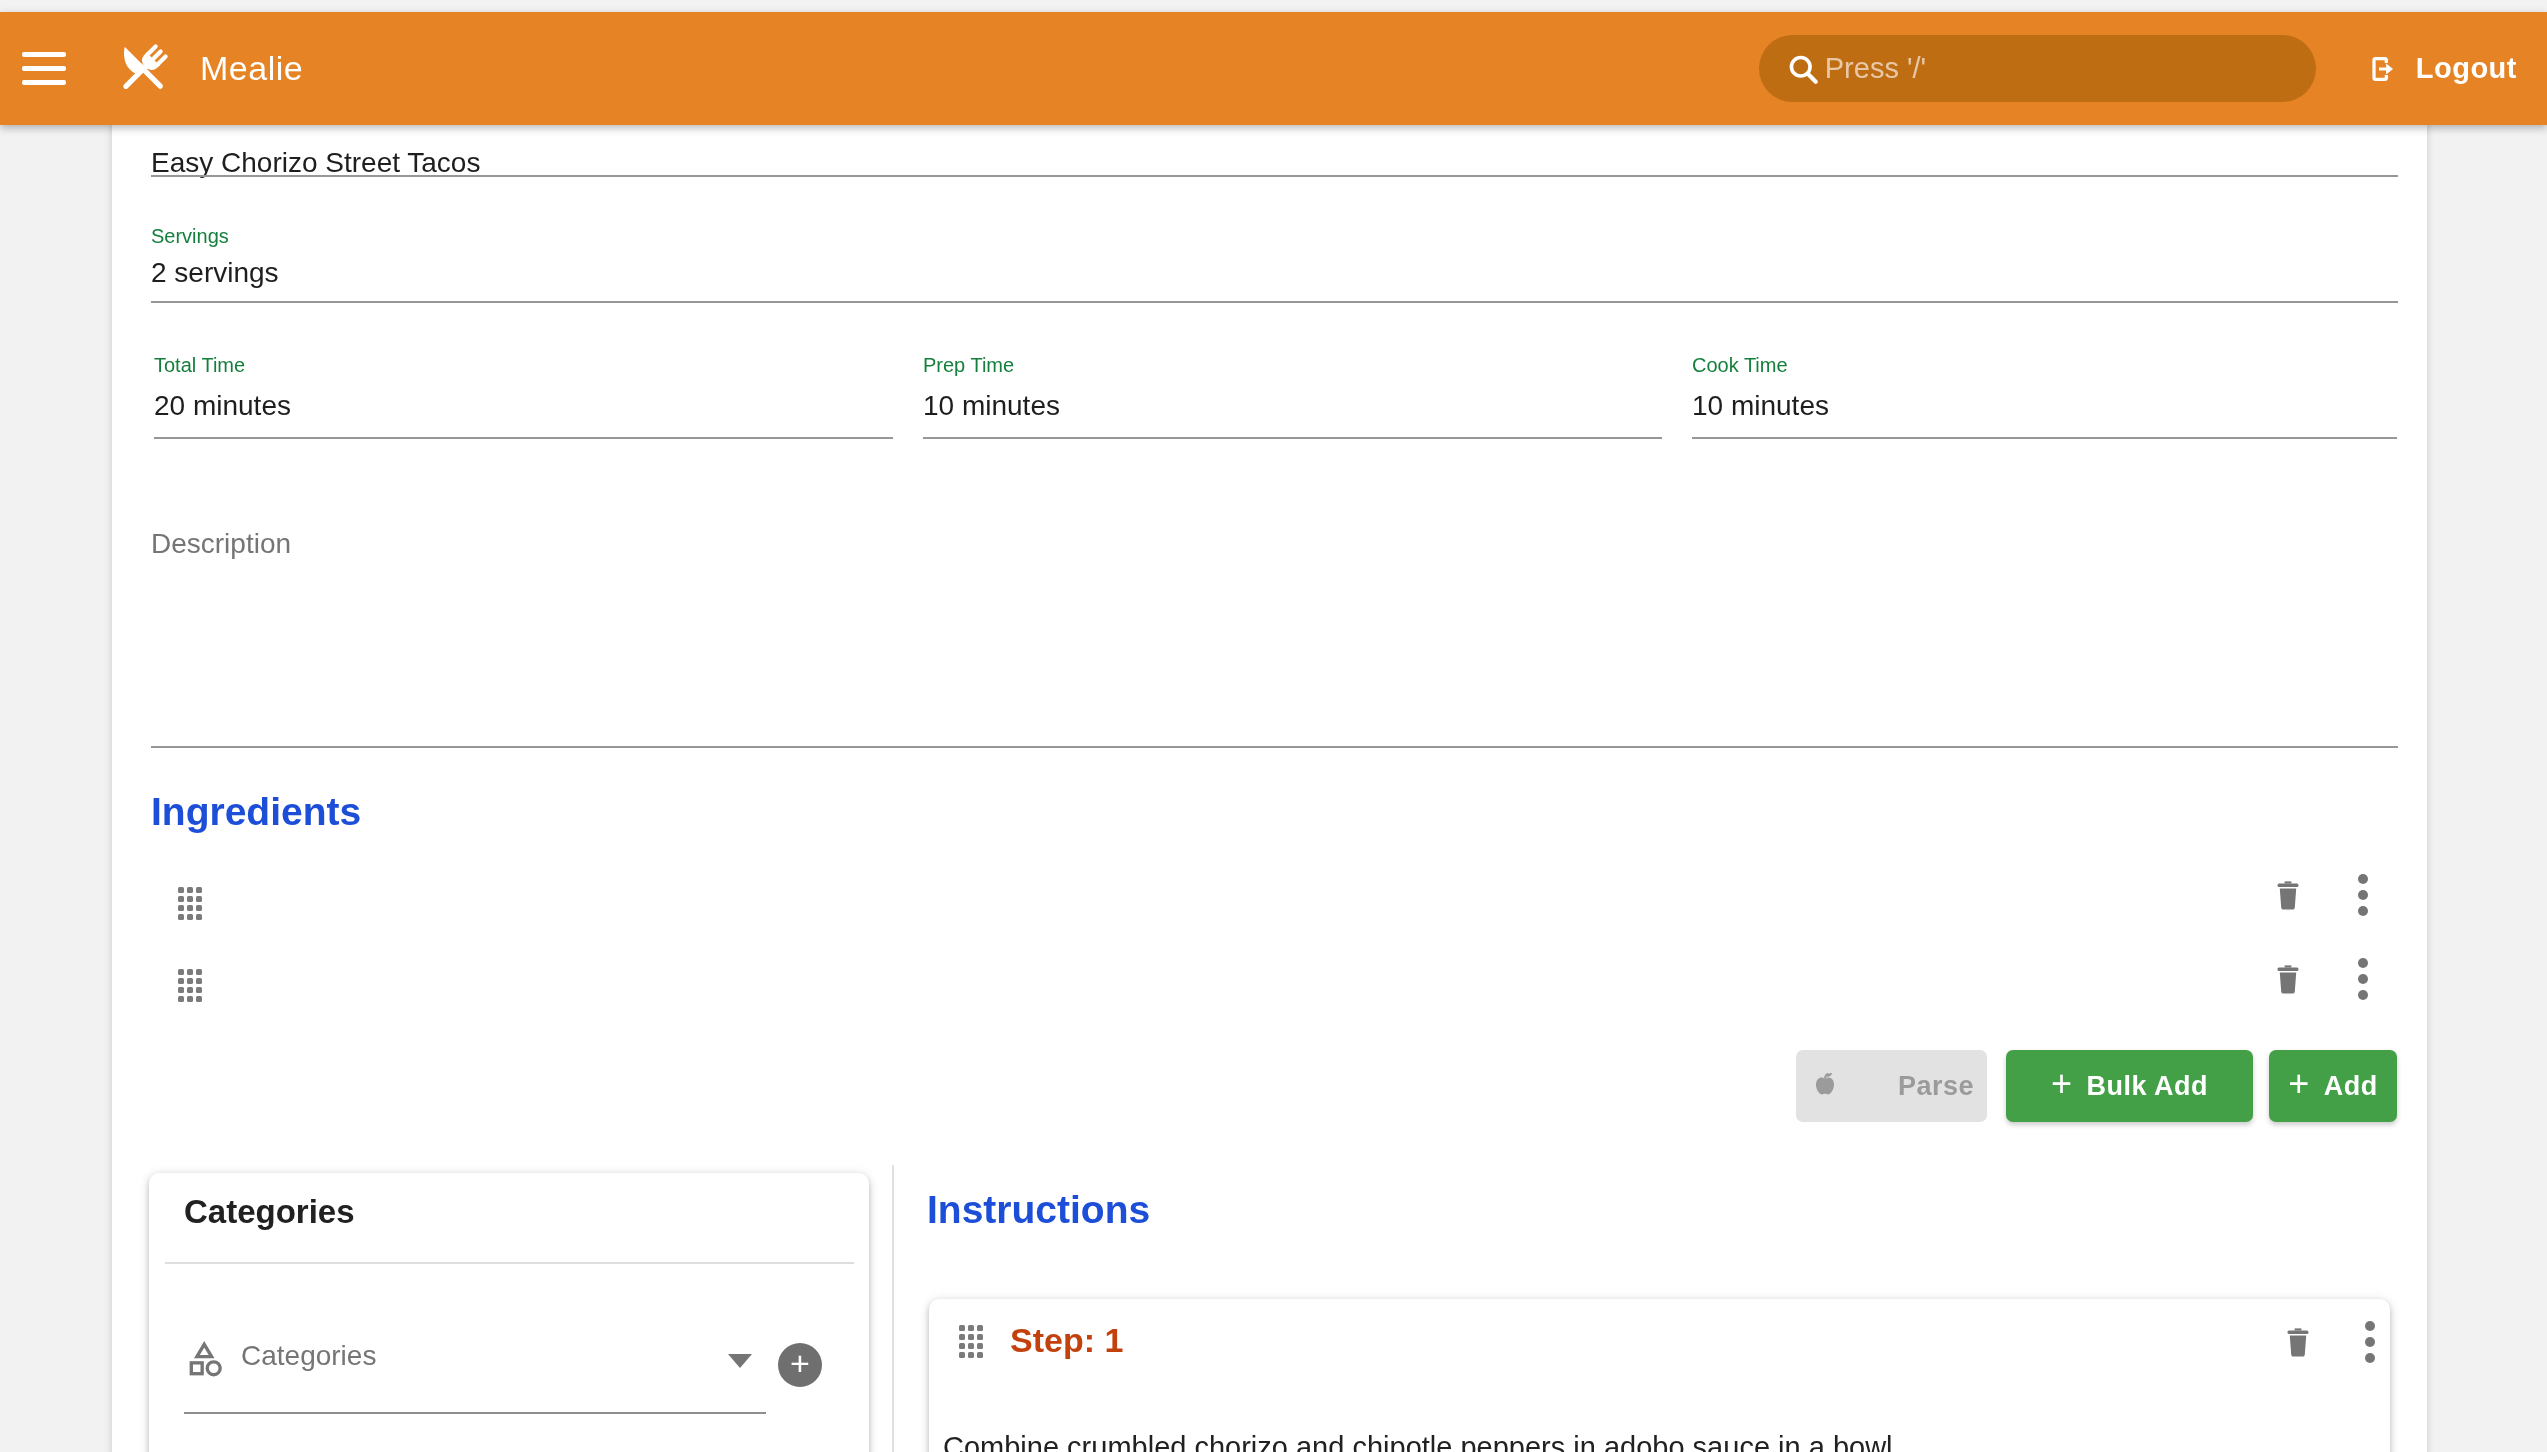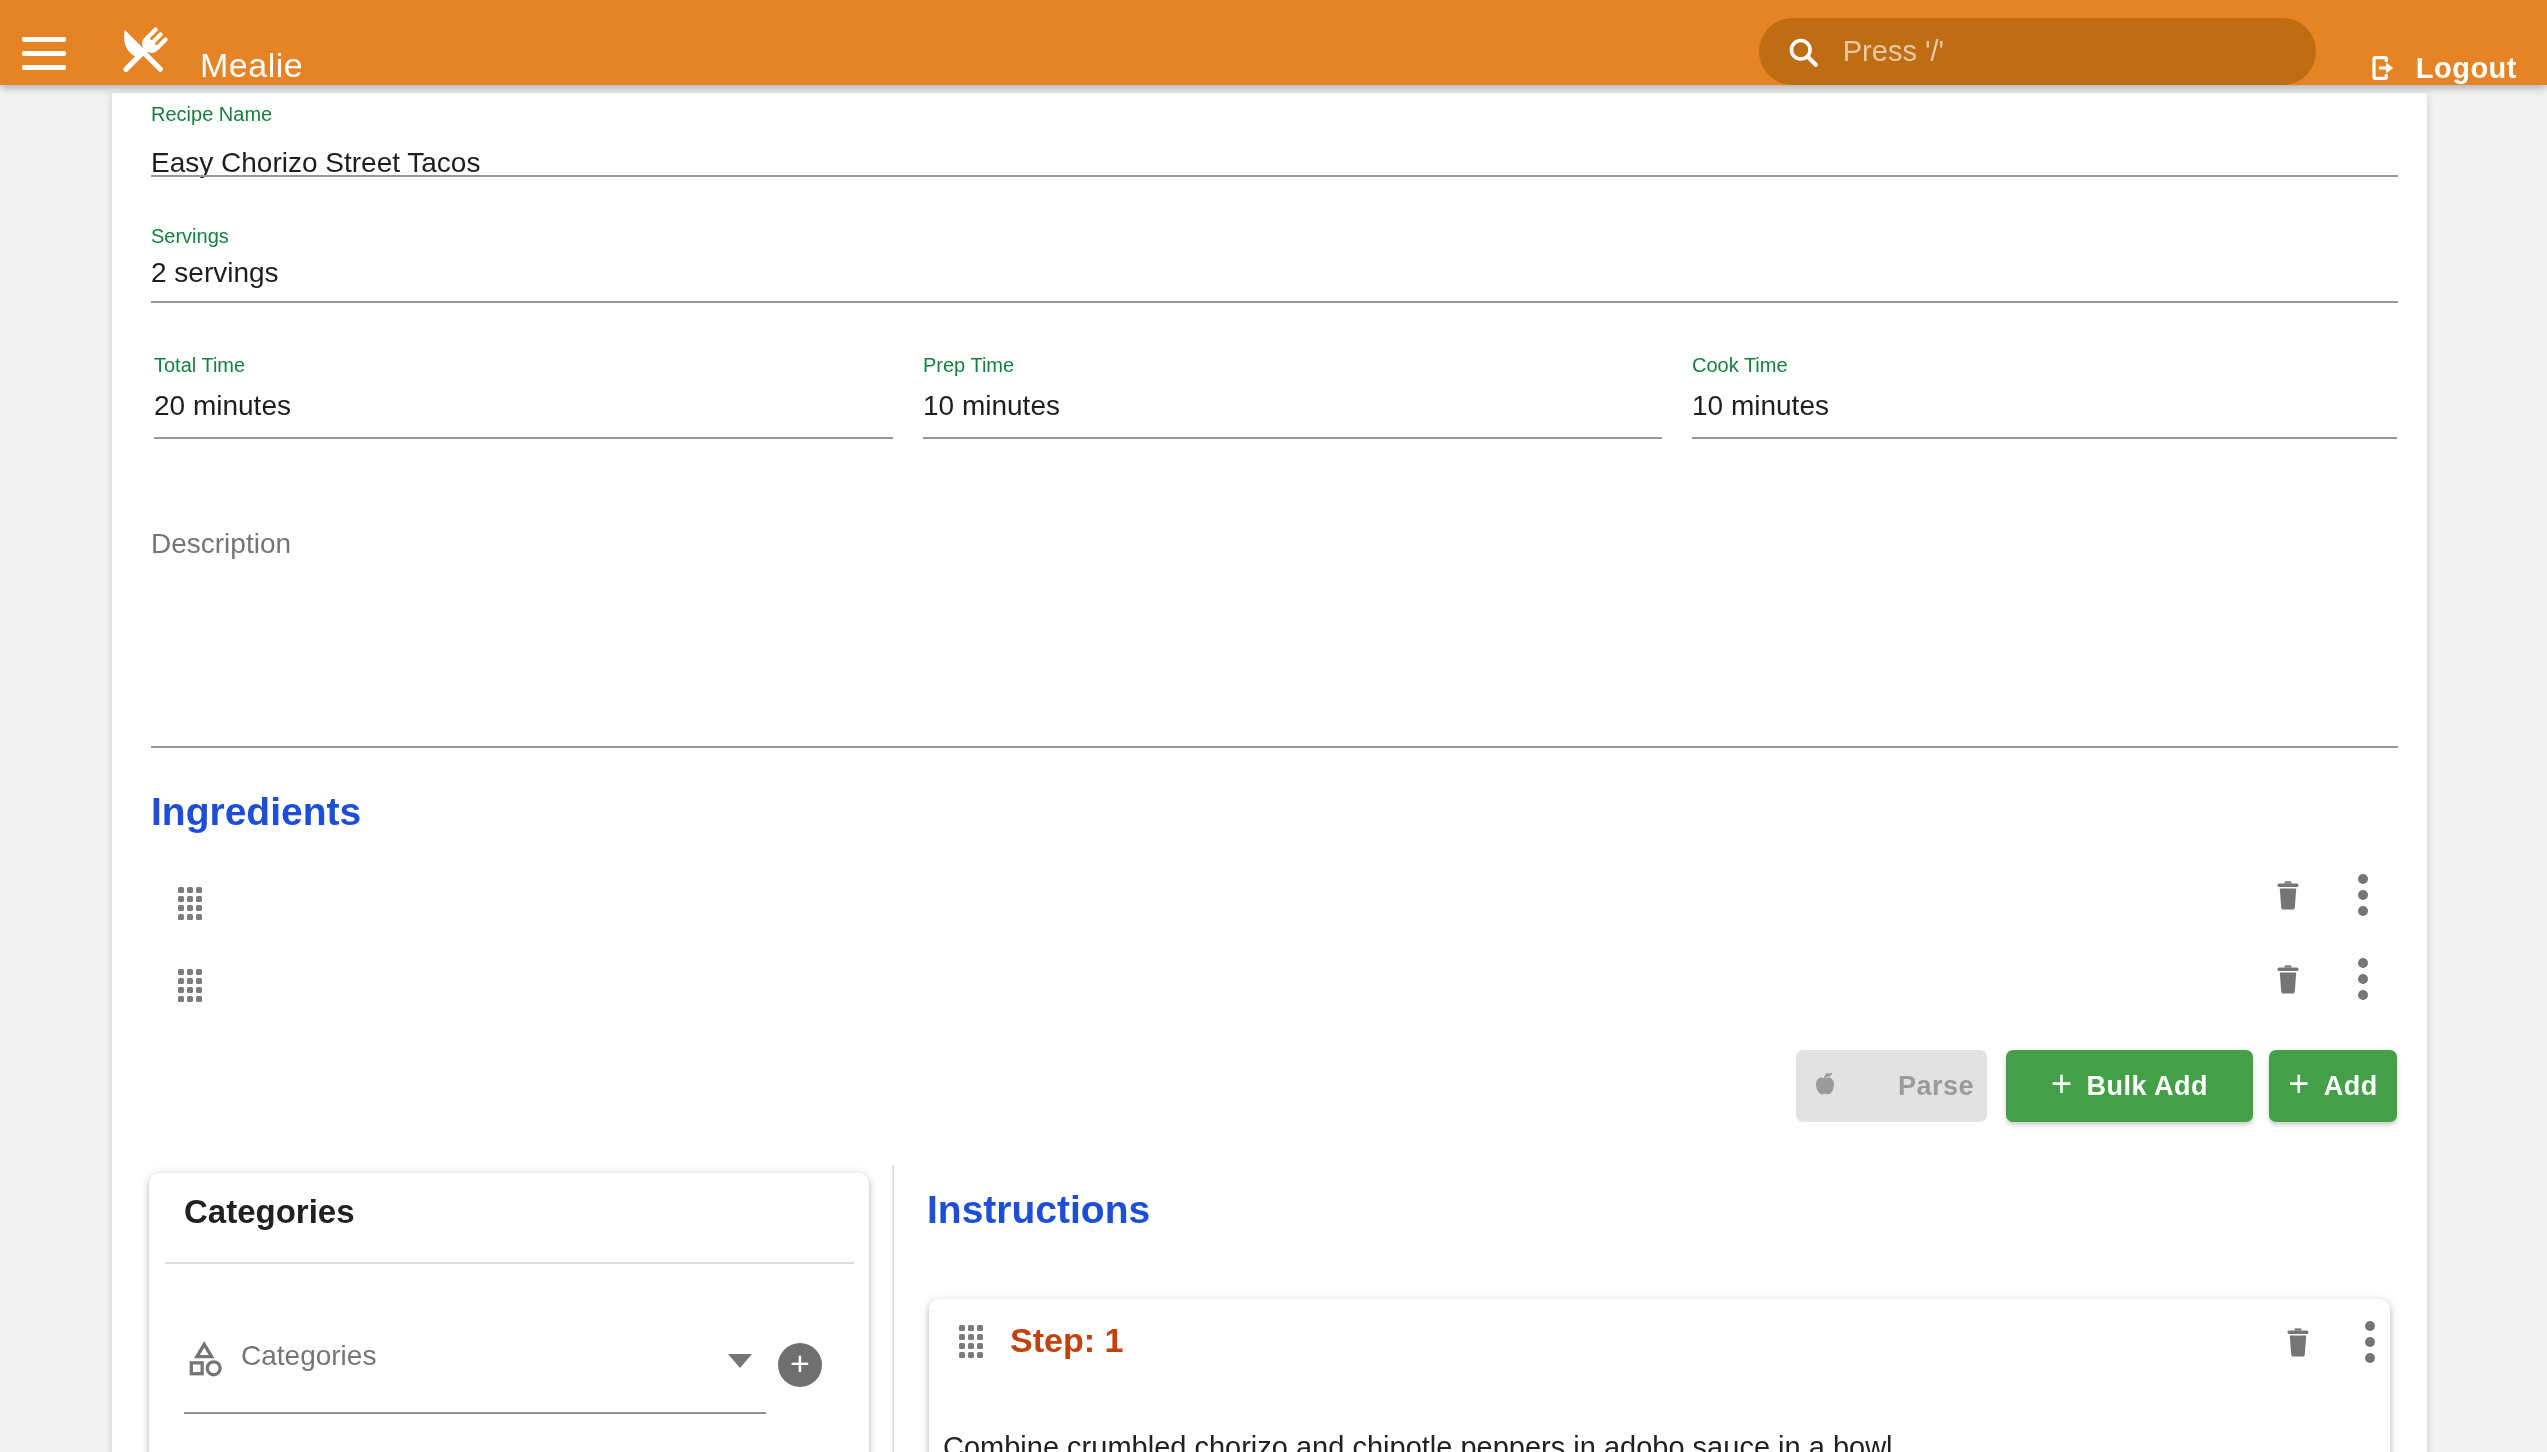--- a/index.html
+++ b/index.html
@@ -6,35 +6,35 @@
   html,body { background:#e9e9e9; }
   #stage {
     position:relative; width:2547px; height:1453px; overflow:hidden;
     background:#f2f2f2; font-family:"Liberation Sans", sans-serif;
     -webkit-font-smoothing:antialiased;
   }
   .abs { position:absolute; }
 
   
   .appbar {
-    position:absolute; left:0; top:0; width:2547px; height:85px;
-    background:#E58325; display:flex; align-items:flex-end; z-index:20;
+    position:absolute; left:0; top:12px; width:2547px; height:113px;
+    background:#E58325; display:flex; align-items:center; z-index:20;
     box-shadow:0 3px 8px rgba(0,0,0,0.28);
   }
   .menu-btn { width:64px; height:64px; margin-left:22px; display:flex; flex-direction:column;
     justify-content:center; gap:9px; cursor:pointer; }
   .menu-btn span { display:block; width:44px; height:5px; background:#fff; border-radius:2px; }
   .brand-logo { width:66px; height:66px; margin-left:24px; }
   .app-title { color:#fff; font-size:34px; font-weight:500; margin-left:24px; letter-spacing:0.5px; }
   .bar-spacer { flex:1; }
   .search-pill {
     width:557px; height:67px; border-radius:34px; background:#bf6d12;
     display:flex; align-items:center; padding-left:26px; margin-right:50px;
   }
-  .search-pill .ph { color:rgba(255,255,255,0.62); font-size:29px; margin-left:22px; }
+  .search-pill .ph { color:rgba(255,255,255,0.62); font-size:29px; margin-left:4px; }
   .logout-btn { display:flex; align-items:center; margin-right:30px; cursor:pointer; }
   .logout-btn .lbl { color:#fff; font-size:29px; font-weight:700; margin-left:16px; letter-spacing:0.5px; }
 
   
   .page-card {
     position:absolute; left:112px; top:93px; width:2315px; height:1413px;
     background:#fff; box-shadow:0 2px 8px rgba(0,0,0,0.16);
   }
   .f-label { position:absolute; font-size:20px; color:#15803d; }
   .f-value { position:absolute; font-size:28px; color:#1e1e1e; }

